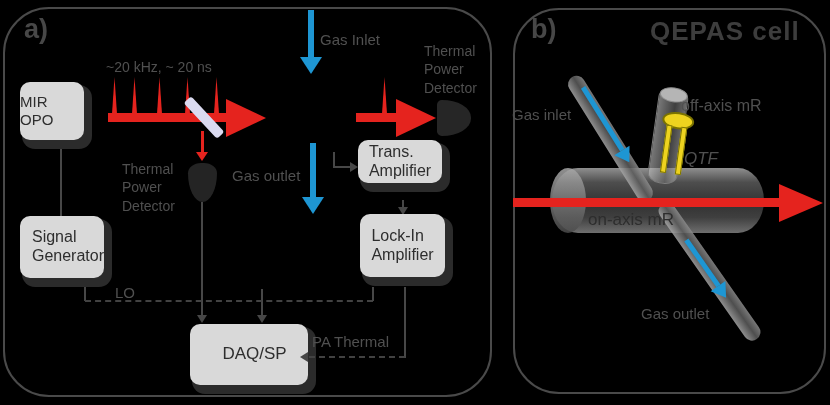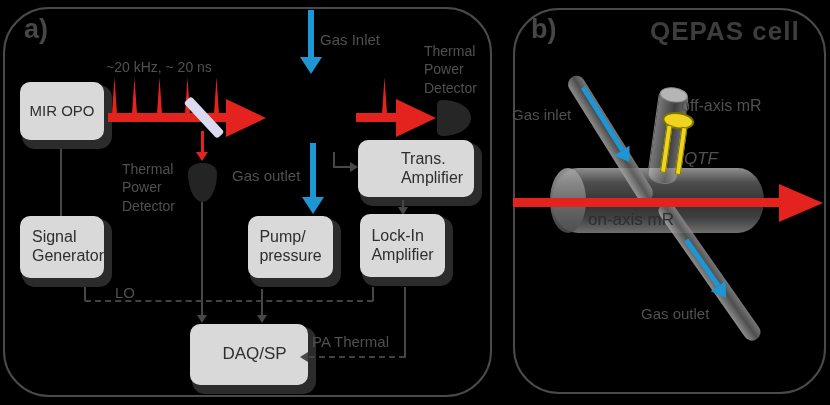--- a/index.html
+++ b/index.html
@@ -62,21 +62,21 @@
   .z4{z-index:4;} .z5{z-index:5;}
 </style>
 </head>
 <body>
 
 <div class="stage">
 
   <div class="panel" style="left:3px;top:7px;width:485px;height:386px;"></div>
   <div class="panel-letter" style="left:24px;top:14px;">a)</div>
 
-  <div class="box" style="left:20px;top:82px;width:84px;height:58px;font-size:15px;">
+  <div class="box" style="left:20px;top:82px;width:64px;height:58px;font-size:15px;">
     <span>MIR OPO</span>
   </div>
 
   <div class="beam" style="left:108px;top:113px;width:124px;height:9px;"></div>
   <div class="spike" style="left:112px;top:77px;"></div>
   <div class="spike" style="left:132px;top:77px;"></div>
   <div class="spike" style="left:157px;top:77px;"></div>
   <div class="spike" style="left:185px;top:77px;"></div>
   <div class="spike" style="left:214px;top:77px;"></div>
   <div class="lbl" style="left:106px;top:58px;">~20 kHz, ~ 20 ns</div>
@@ -106,31 +106,27 @@
 Detector</div>
 
   <div class="line" style="left:333px;top:152px;width:2px;height:15px;"></div>
   <div class="line" style="left:333px;top:166px;width:18px;height:2px;"></div>
   <div class="arrR" style="left:350px;top:162px;"></div>
 
   <div class="blue-line" style="left:310px;top:143px;width:6px;height:56px;"></div>
   <div class="blue-arrD" style="left:302px;top:197px;"></div>
   <div class="lbl" style="left:232px;top:166px;font-size:15px;">Gas outlet</div>
 
-  <div class="box" style="left:358px;top:140px;width:84px;height:57px;padding-left:32px;">
+  <div class="box" style="left:358px;top:140px;width:84px;height:43px;">
     <span>Trans.
 Amplifier</span>
   </div>
   <div class="line" style="left:402px;top:200px;width:2px;height:9px;"></div>
   <div class="arrD" style="left:398px;top:207px;"></div>
 
-  <div class="box" style="left:248px;top:216px;width:85px;height:62px;">
-    <span>Pump/
-pressure</span>
-  </div>
   <div class="line" style="left:261px;top:289px;width:2px;height:27px;"></div>
   <div class="arrD" style="left:257px;top:315px;"></div>
 
   <div class="box" style="left:360px;top:214px;width:85px;height:63px;">
     <span>Lock-In
 Amplifier</span>
   </div>
 
   <div class="line" style="left:60px;top:149px;width:2px;height:67px;"></div>
   <div class="box" style="left:20px;top:216px;width:84px;height:62px;justify-content:flex-end;">

